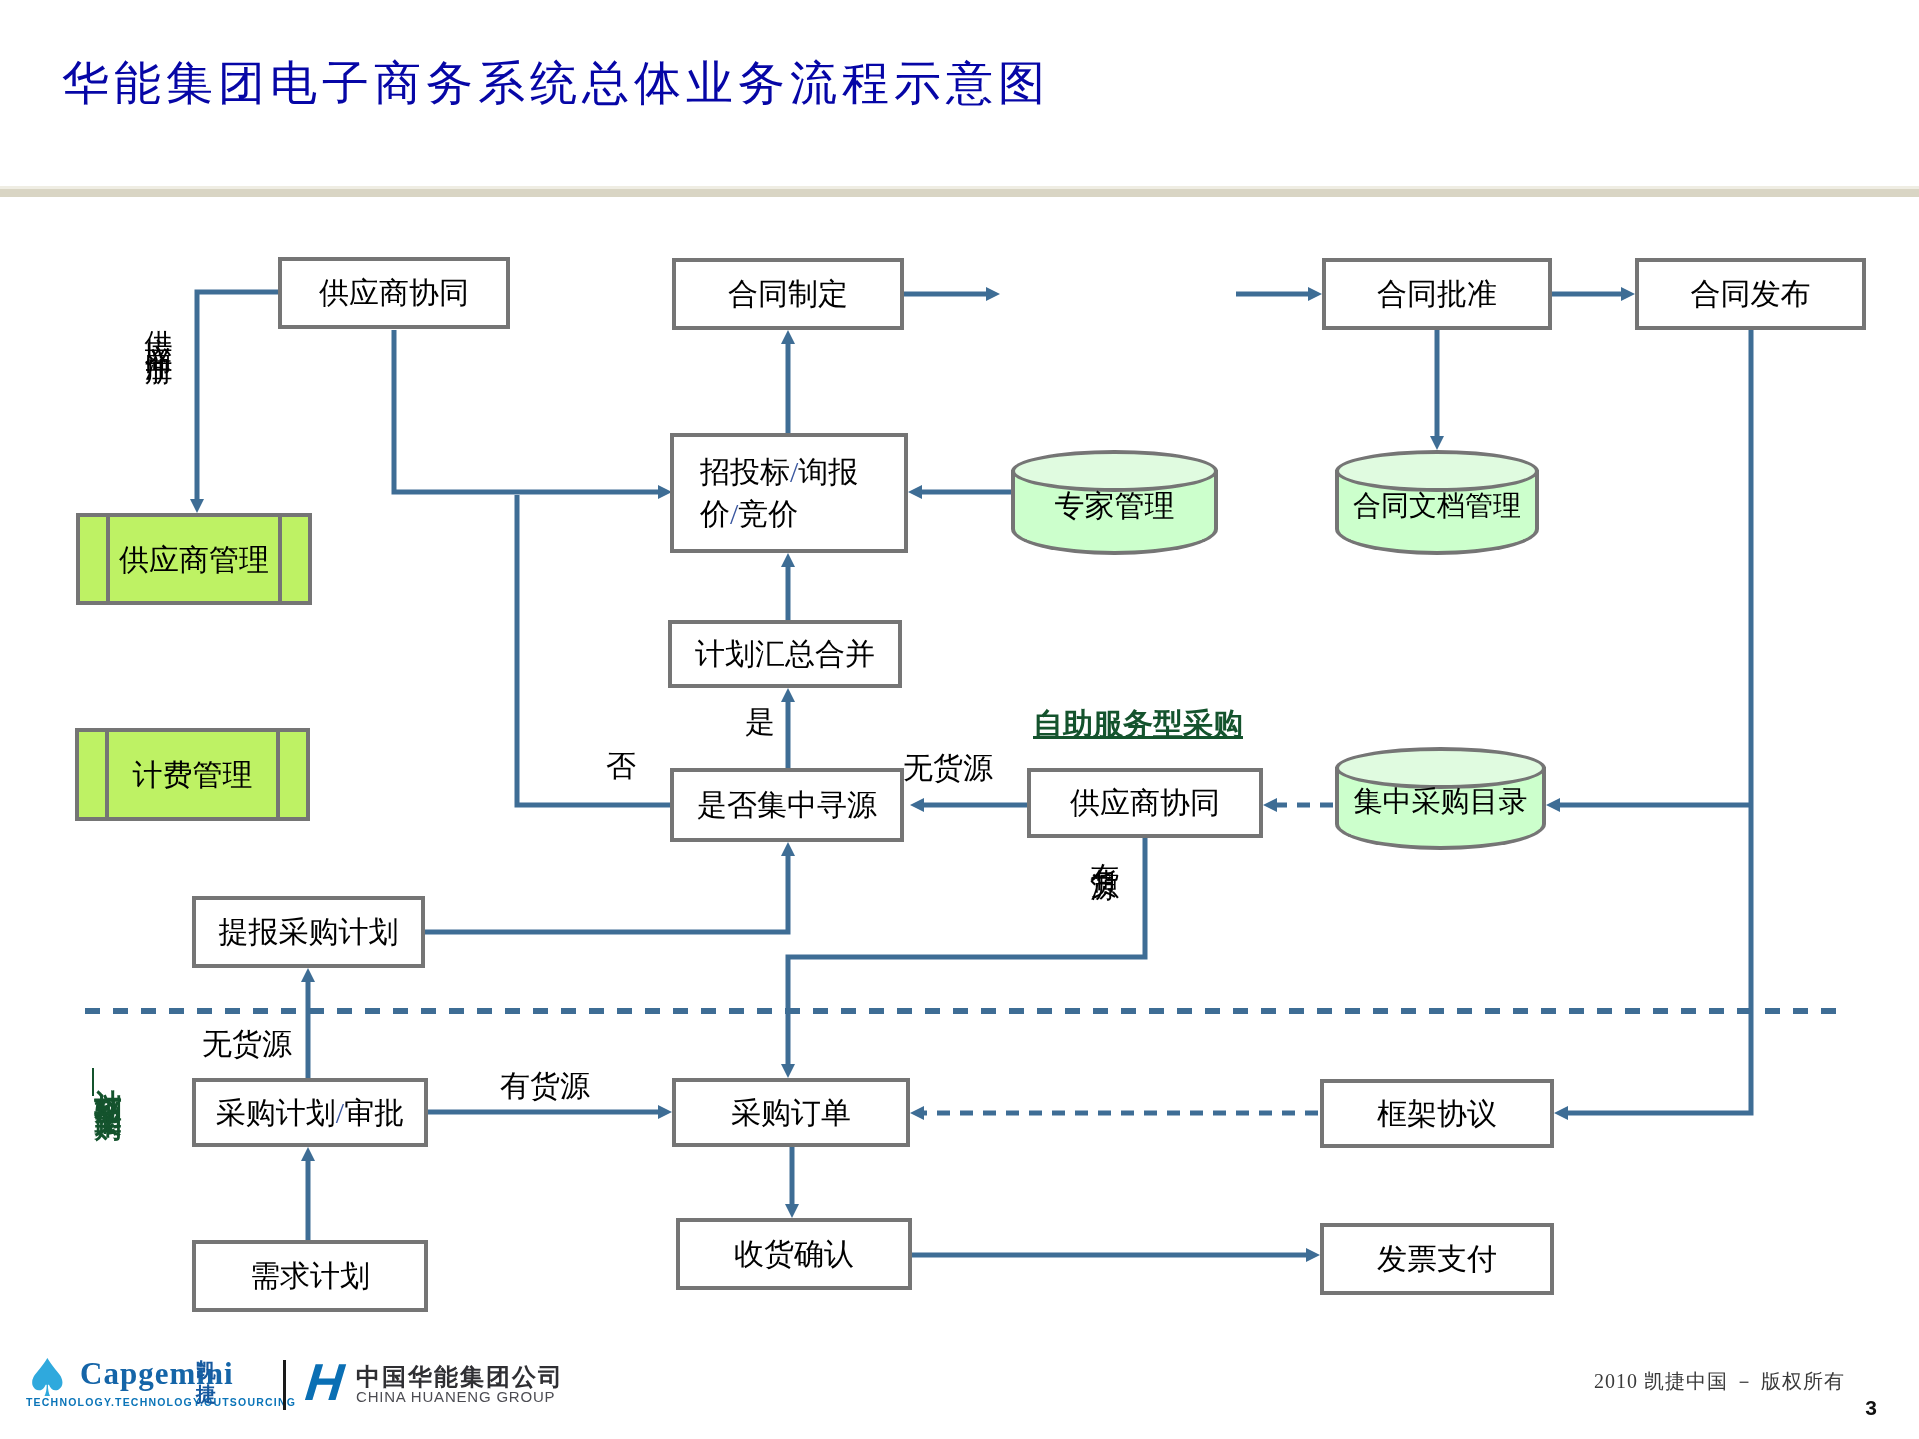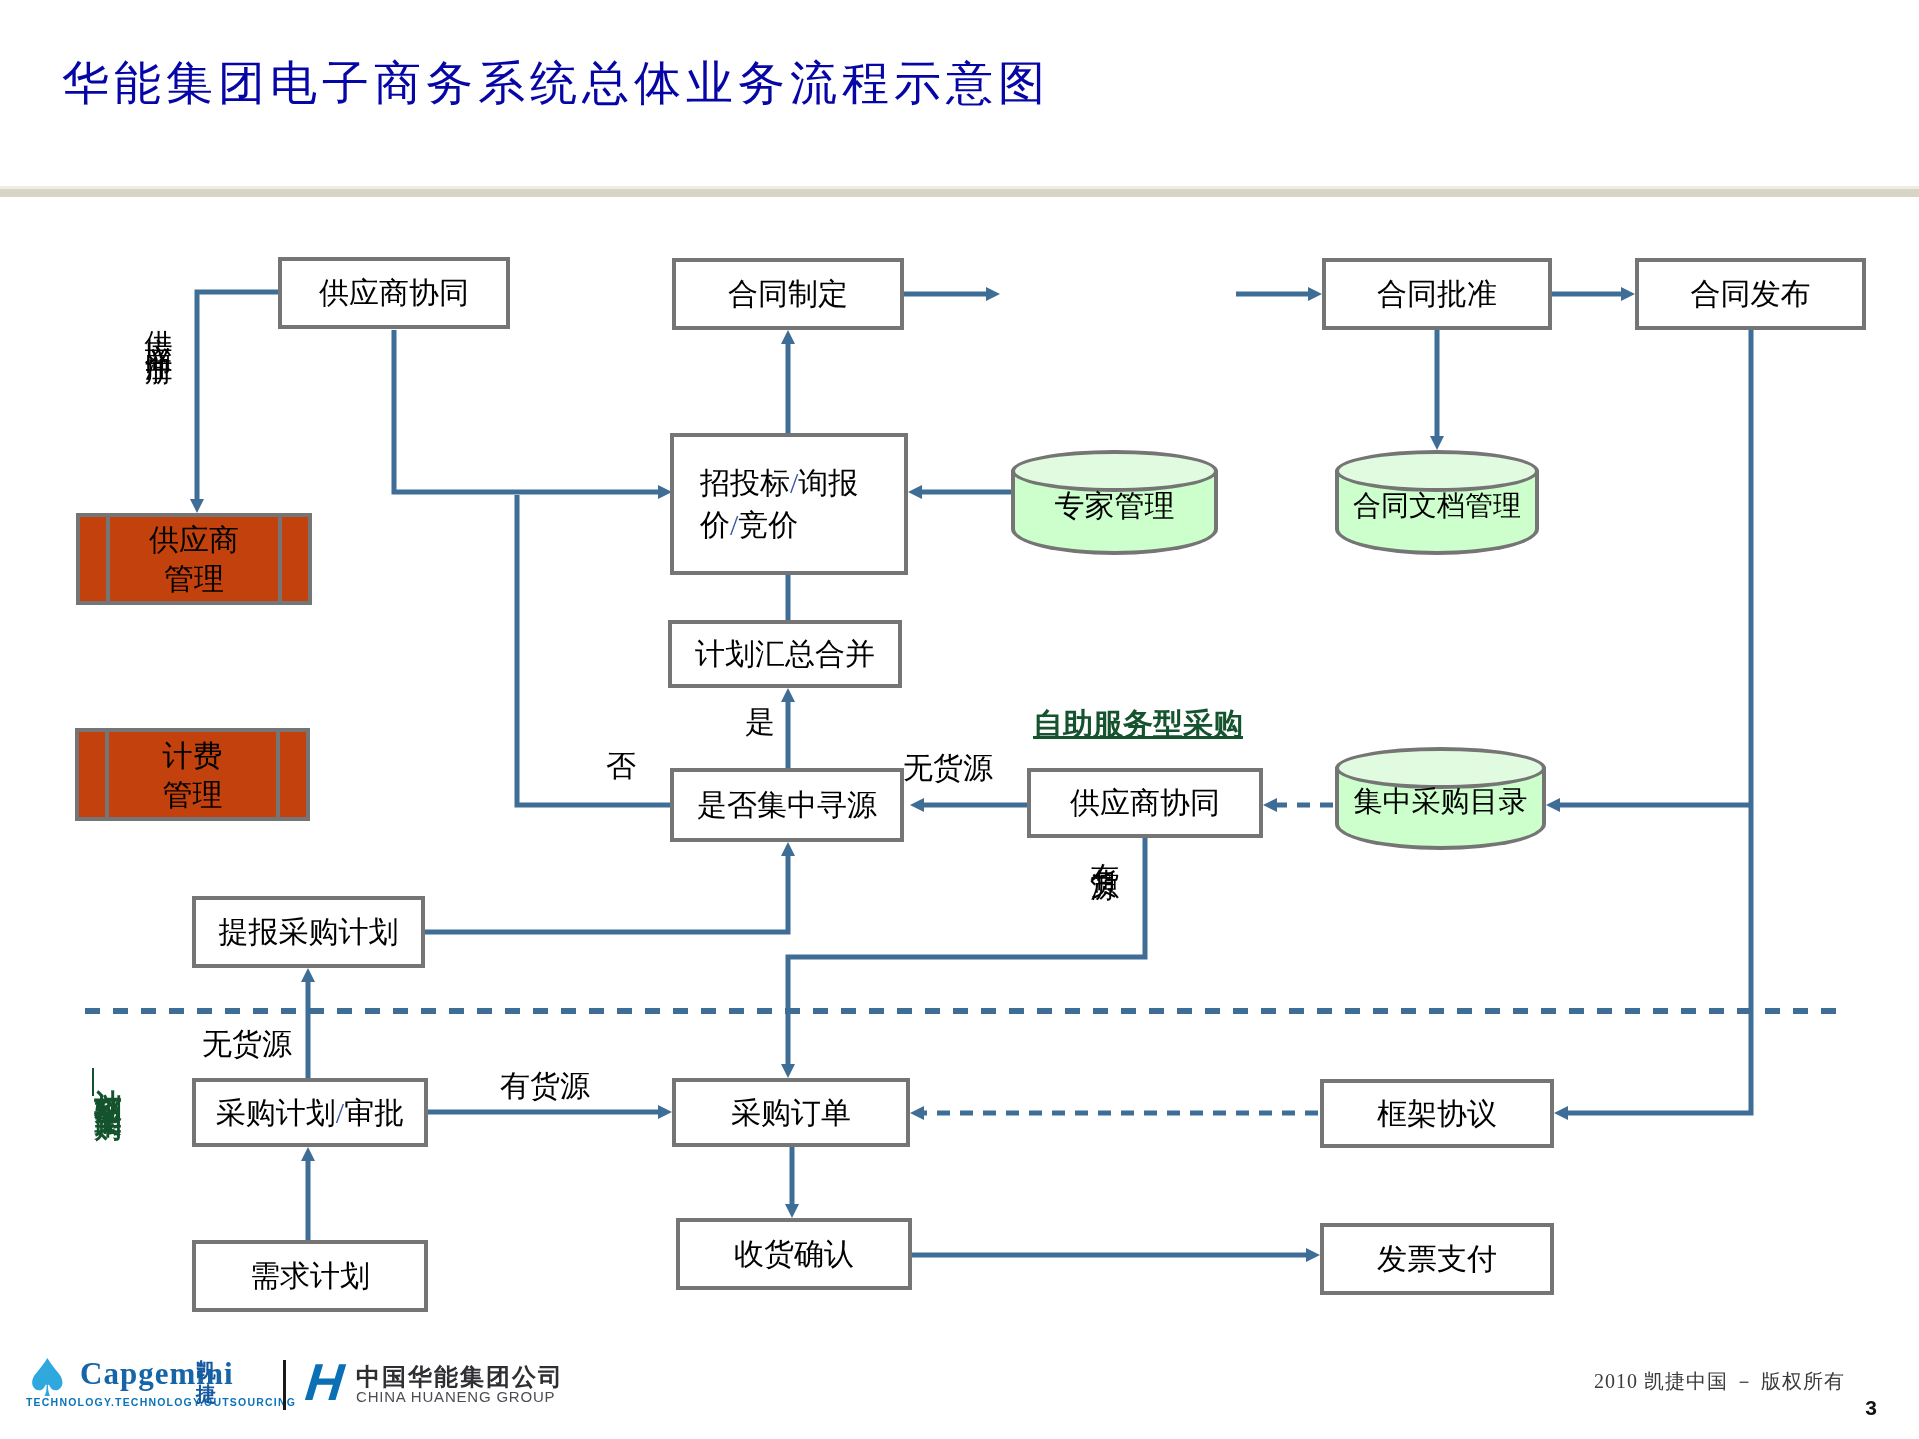--- a/index.html
+++ b/index.html
@@ -10,22 +10,22 @@
   .band{position:absolute;left:0;top:186px;width:1919px;height:11px;
         background:linear-gradient(#efede3 0 3px,#d9d5c4 3px 100%);}
   svg.connectors{position:absolute;left:0;top:0;}
   .ln{stroke:#3e6d95;stroke-width:5;fill:none;}
   .lnd{stroke:#3e6d95;stroke-width:5;fill:none;stroke-dasharray:13 10;}
   .sep{stroke:#3e6d95;stroke-width:6;fill:none;stroke-dasharray:15 13;}
   .pbox{position:absolute;box-sizing:border-box;border:4px solid #757575;background:#fff;
         display:flex;align-items:center;justify-content:center;flex-direction:column;
         font-size:30px;color:#000;line-height:1.4;}
   .pbox.leftalign{align-items:flex-start;padding-left:26px;}
-  .gbox{position:absolute;box-sizing:border-box;border:4px solid #757575;background:#c2410c;
-        display:flex;align-items:center;justify-content:center;flex-direction:column;
+  .gbox{position:absolute;box-sizing:border-box;border:4px solid #757575;background:#bef264;
+        display:flex;align-items:center;justify-content:center;flex-direction:row;
         font-size:30px;color:#000;line-height:1.3;}
   .gbox .vl{position:absolute;top:0;bottom:0;width:4px;background:#757575;}
   .gbox .vl.l{left:26px;} .gbox .vl.r{right:26px;}
   .cyl{position:absolute;}
   .cyl .cyl-body{position:absolute;left:0;right:0;top:20px;bottom:0;background:#ccffcc;
         border:4px solid #757575;border-top:none;box-sizing:border-box;
         border-radius:0 0 50% 50% / 0 0 26px 26px;}
   .cyl .cyl-top{position:absolute;left:0;right:0;top:0;height:42px;background:#e0fbe0;
         border:4px solid #757575;border-radius:50%;box-sizing:border-box;}
   .cyl .cyl-label{position:absolute;left:0;right:0;top:50%;transform:translateY(-42%);
@@ -102,21 +102,21 @@
   </div>
   <div class="pbox" style="left:672px;top:258px;width:232px;height:72px">
     <span>合同制定</span>
   </div>
   <div class="pbox" style="left:1322px;top:258px;width:230px;height:72px">
     <span>合同批准</span>
   </div>
   <div class="pbox" style="left:1635px;top:258px;width:231px;height:72px">
     <span>合同发布</span>
   </div>
-  <div class="pbox leftalign" style="left:670px;top:433px;width:238px;height:142px">
+  <div class="pbox leftalign" style="left:670px;top:433px;width:238px;height:120px">
     <span>招投标<span class="sl">/</span>询报</span>
     <span>价<span class="sl">/</span>竞价</span>
   </div>
   <div class="pbox" style="left:668px;top:620px;width:234px;height:68px">
     <span>计划汇总合并</span>
   </div>
   <div class="pbox" style="left:670px;top:768px;width:234px;height:74px">
     <span>是否集中寻源</span>
   </div>
   <div class="pbox" style="left:1027px;top:768px;width:236px;height:70px">

